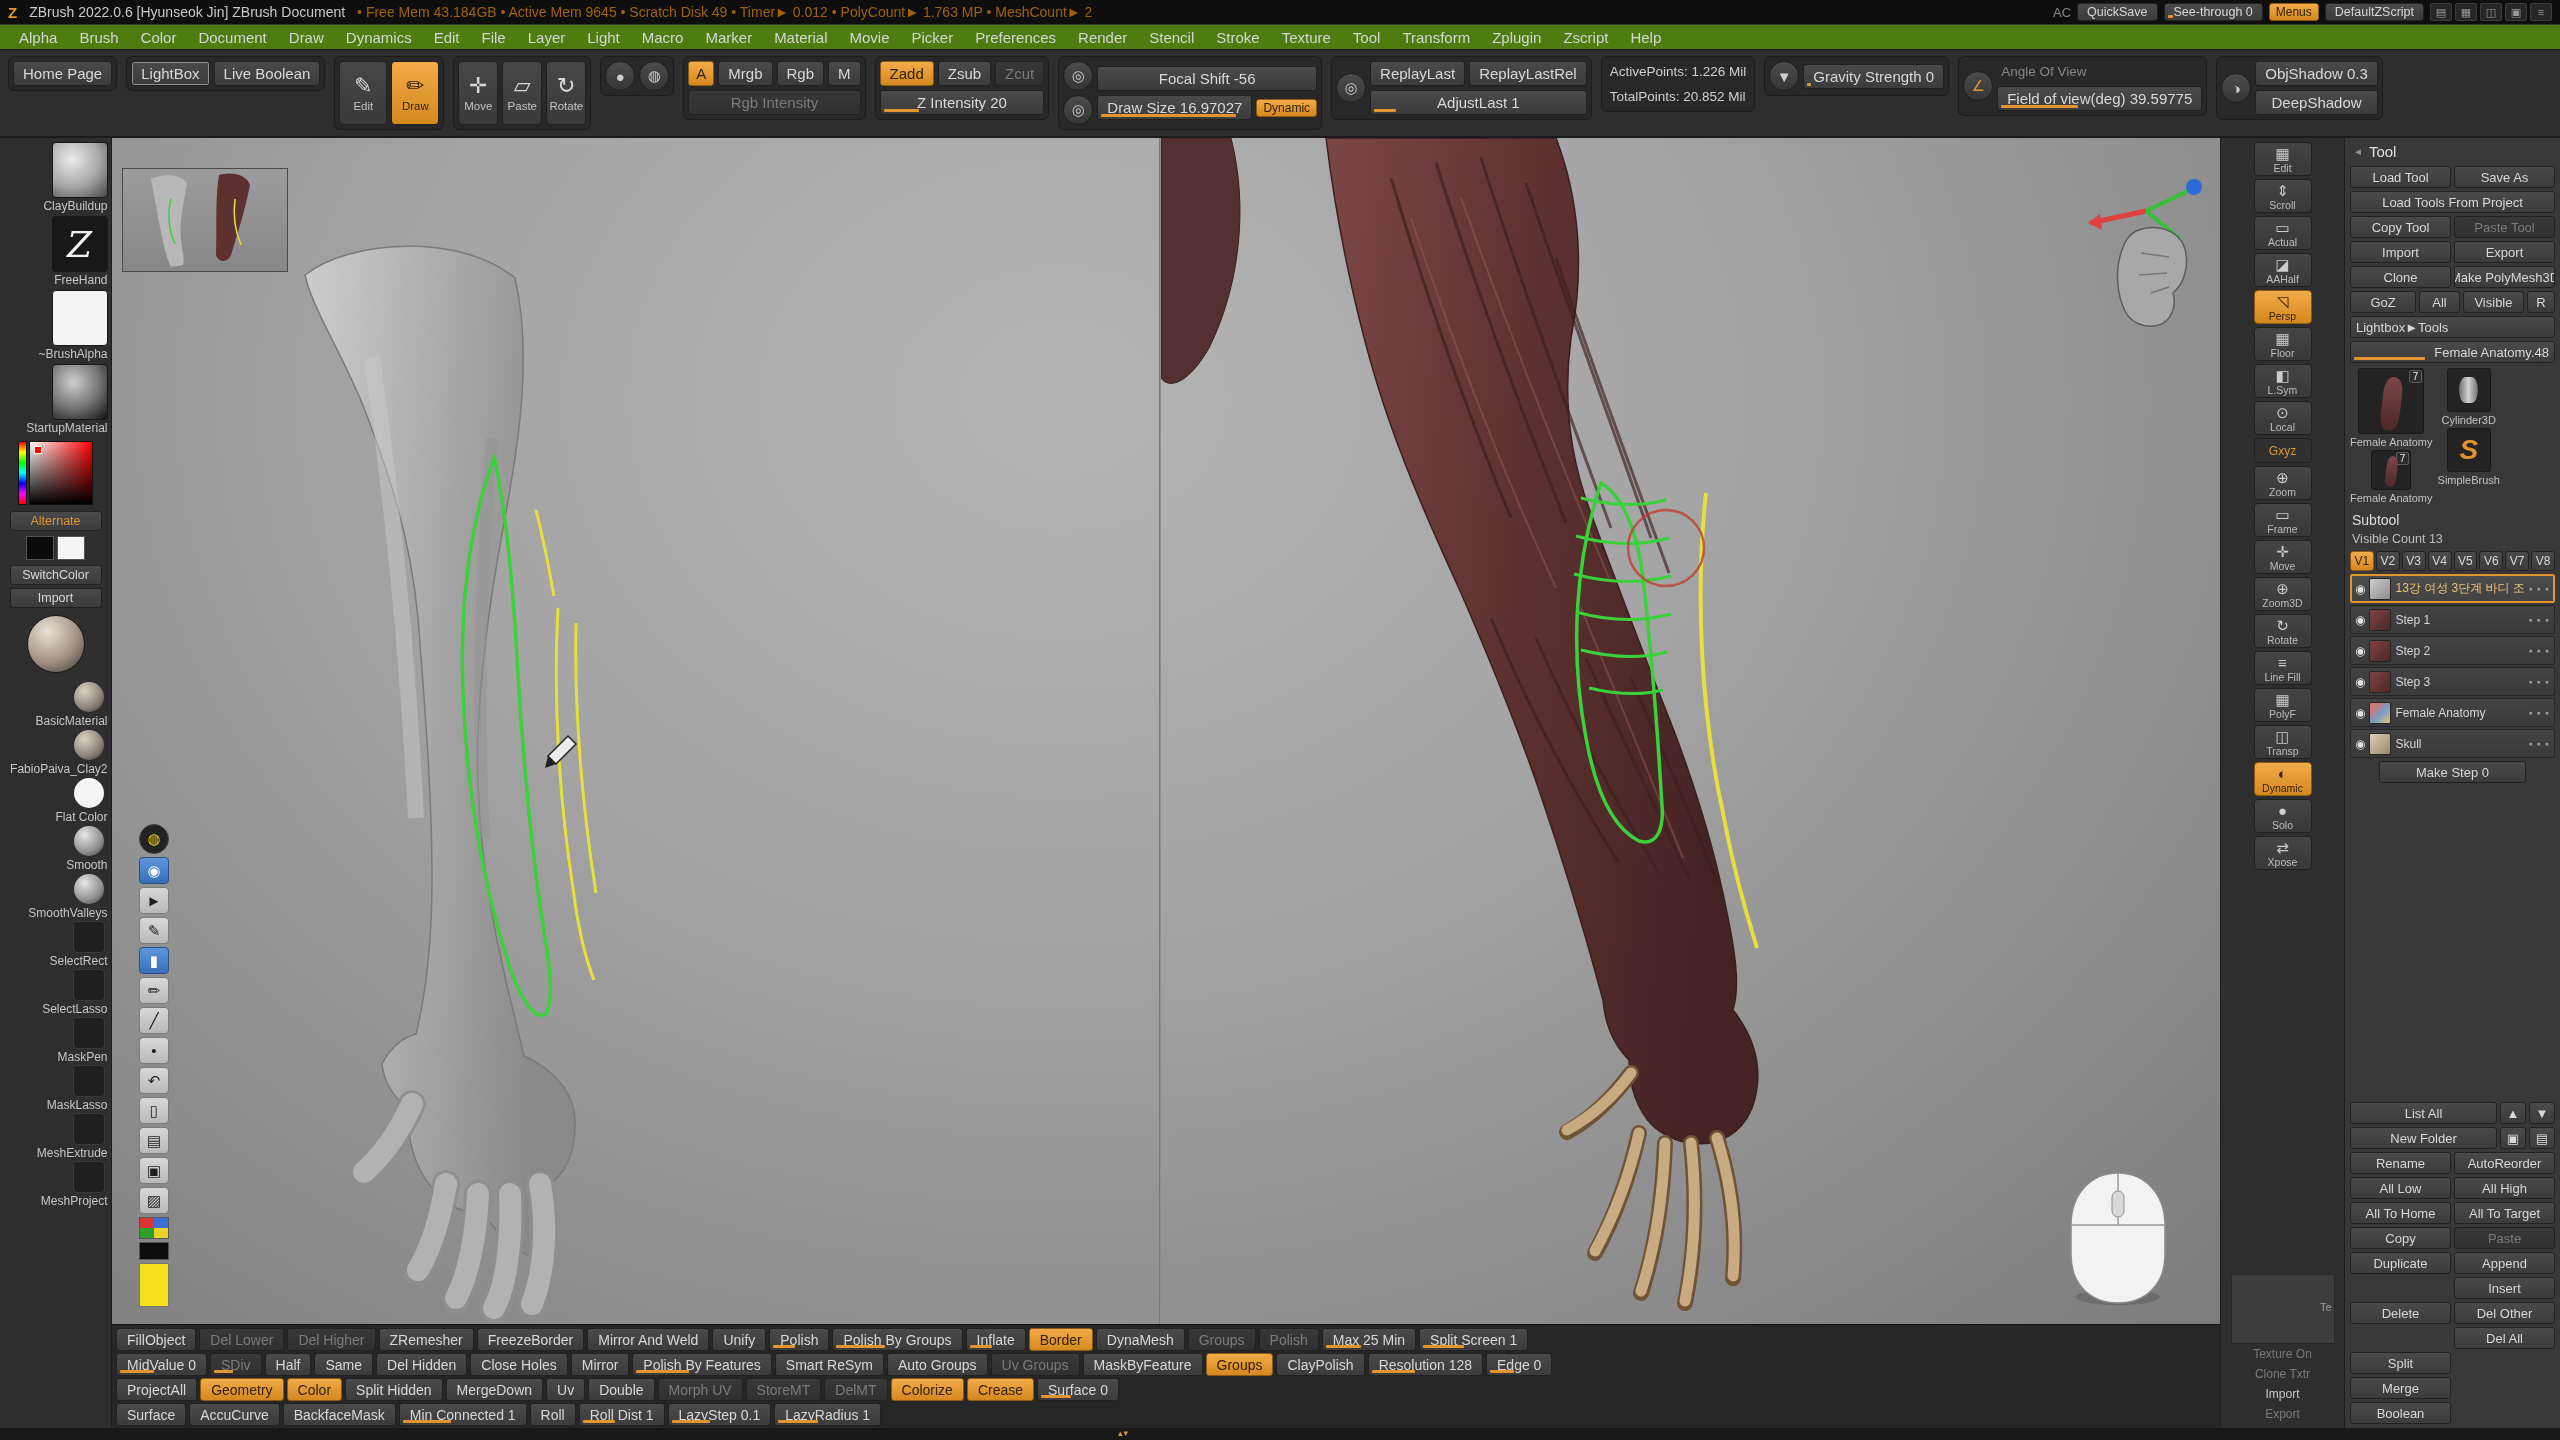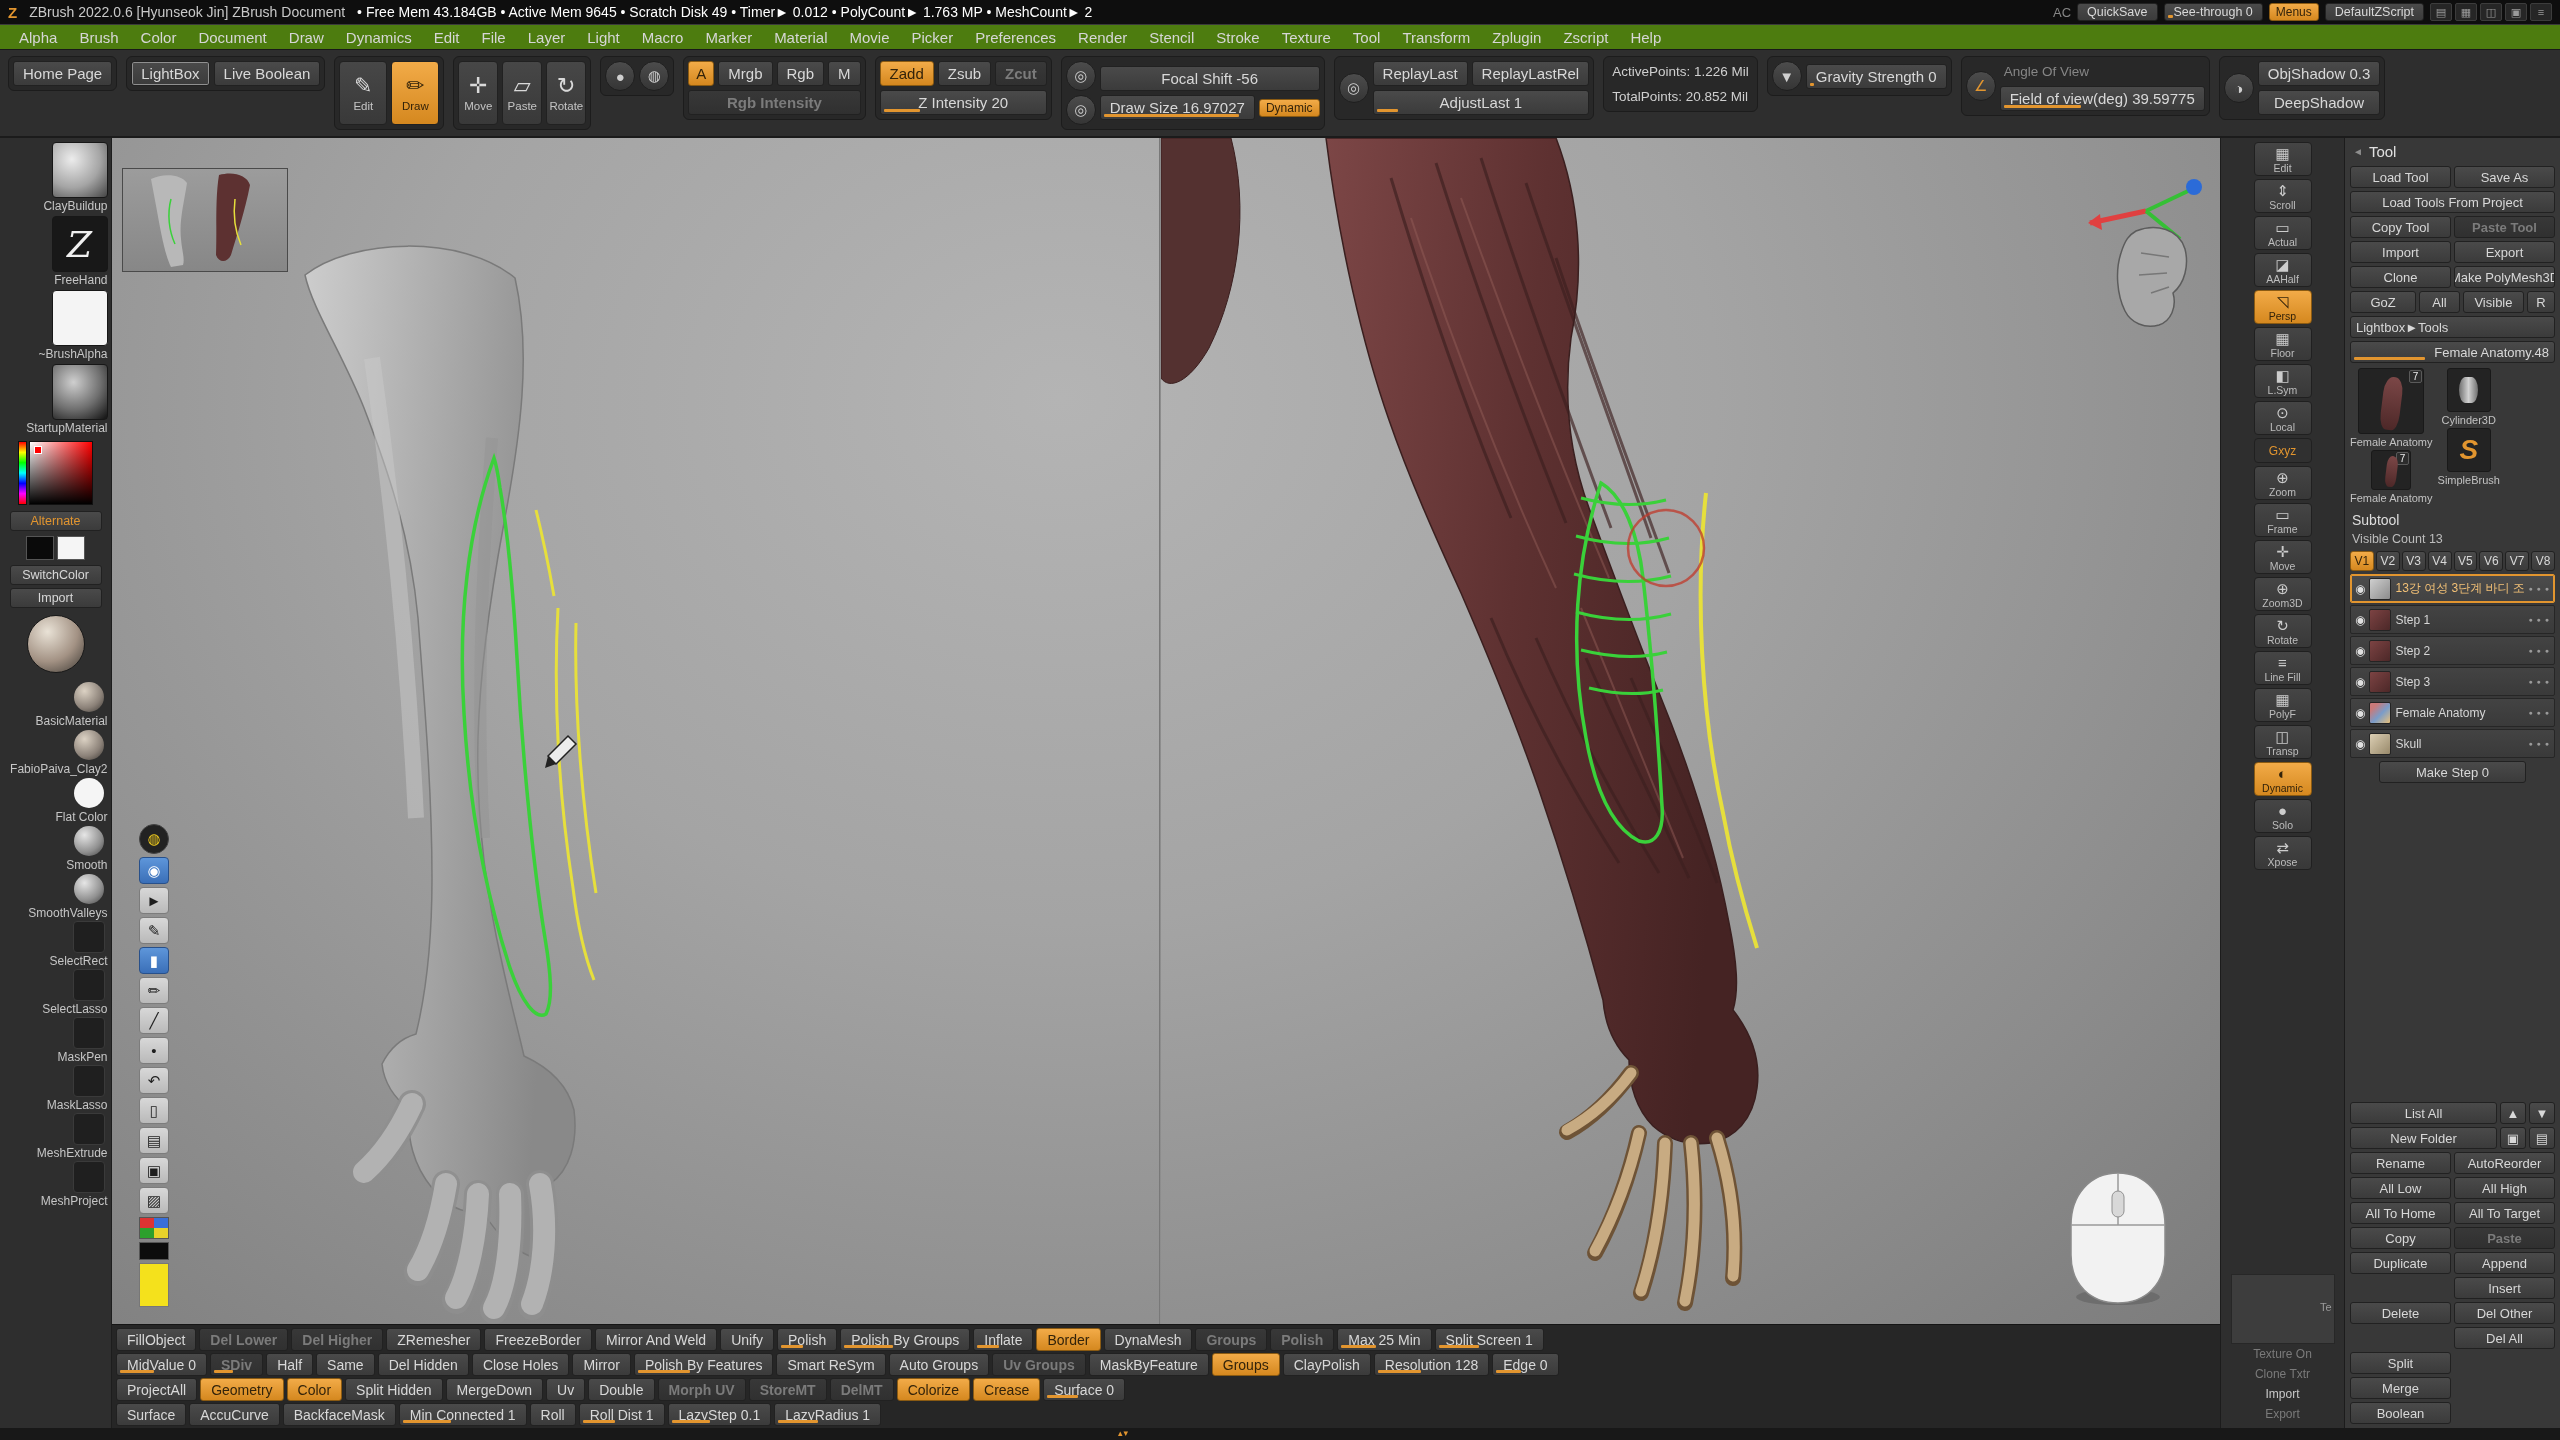--- a/index.html
+++ b/index.html
@@ -6,36 +6,36 @@
   html,body { background:#101010; }
   body { font-family:"Liberation Sans","DejaVu Sans",sans-serif; }
   .app { width:2560px; height:1440px; position:relative; overflow:hidden; background:#262626;
          display:flex; flex-direction:column; color:#d2d2d2; }
 
   
   .titlebar { height:24px; background:#0e0e0e; display:flex; align-items:center; gap:12px; padding:0 8px;
               font-size:14px; color:#9c9c9c; flex:none; }
   .zlogo { color:#e2952f; font-weight:bold; font-size:15px; }
   .tb-title { color:#c9c9c9; white-space:nowrap; }
-  .tb-stats { color:#ffffff; white-space:nowrap; overflow:hidden; flex:1; }
+  .tb-stats { color:#a16207; white-space:nowrap; overflow:hidden; flex:1; }
   .tb-right { display:flex; gap:6px; align-items:center; flex:none; }
   .tb-ico { width:22px; height:18px; background:#262626; border:1px solid #3c3c3c; border-radius:2px;
             display:flex; align-items:center; justify-content:center; font-size:11px; color:#9a9a9a; }
 
   
   .menubar { height:26px; background:#4d7c0f; border-top:1px solid #3a3a3a; border-bottom:1px solid #191919;
              display:flex; align-items:center; padding:0 8px; flex:none; }
   .menu-item { font-size:15px; color:#d6d6d6; padding:2px 11px; border-radius:3px; cursor:default; white-space:nowrap; }
 
   
   .btn { background:linear-gradient(#4a4a4a,#3b3b3b); border:1px solid #212121; border-radius:3px;
          color:#d8d8d8; font-size:15px; height:25px; display:flex; align-items:center; justify-content:center;
          padding:0 9px; white-space:nowrap; overflow:hidden; cursor:default; position:relative; }
   .btn.on { background:linear-gradient(#f2ab48,#d5881f); color:#33230a; border-color:#8a5a12; }
-  .btn.dim { color:#7b7b7b; background:linear-gradient(#383838,#303030);font-weight:bold; }
+  .btn.dim { color:#7b7b7b; background:linear-gradient(#383838,#303030); }
   .btn.slider::after { content:""; position:absolute; left:3px; bottom:2px; height:3px; background:#e2952f;
                        width:var(--f,38%); border-radius:1px; }
   .btn.outlined { box-shadow:0 0 0 1px #8f8f8f inset; }
   .btn.sq { width:26px; padding:0; }
   .chip { background:linear-gradient(#f2ab48,#d5881f); color:#33230a; border-radius:3px; font-size:12px;
           padding:1px 6px; border:1px solid #8a5a12; }
 
   
   .shelf { height:88px; background:#2e2e2e; border-bottom:2px solid #1b1b1b; display:flex; gap:9px;
            padding:6px 8px; align-items:flex-start; flex:none; }

